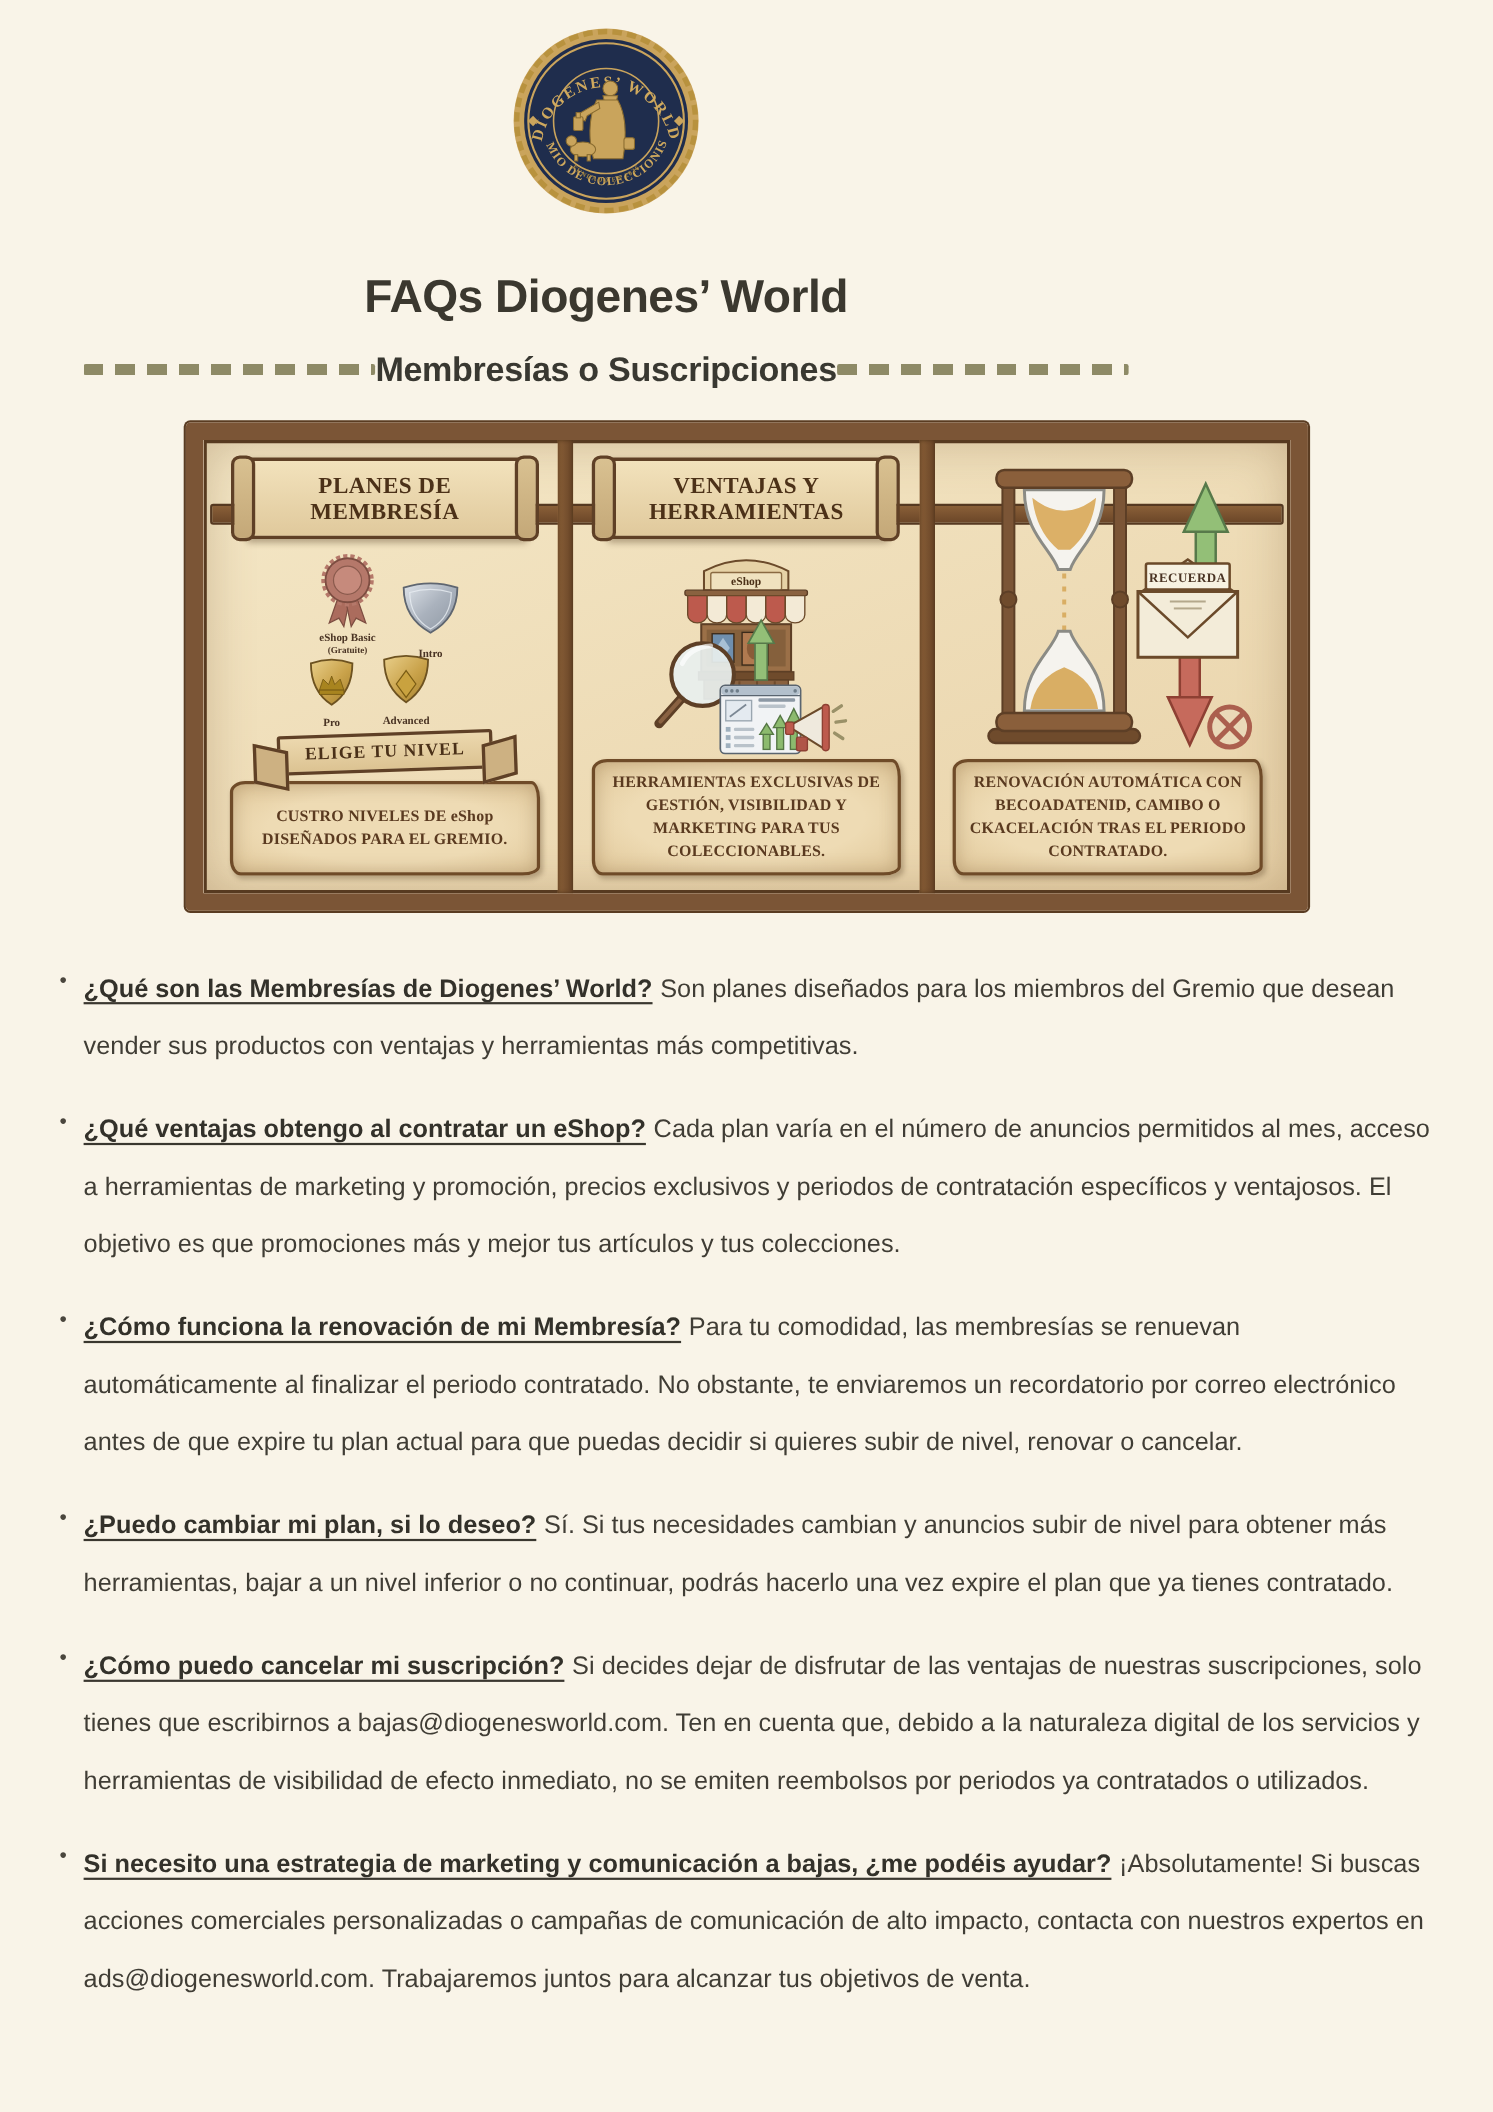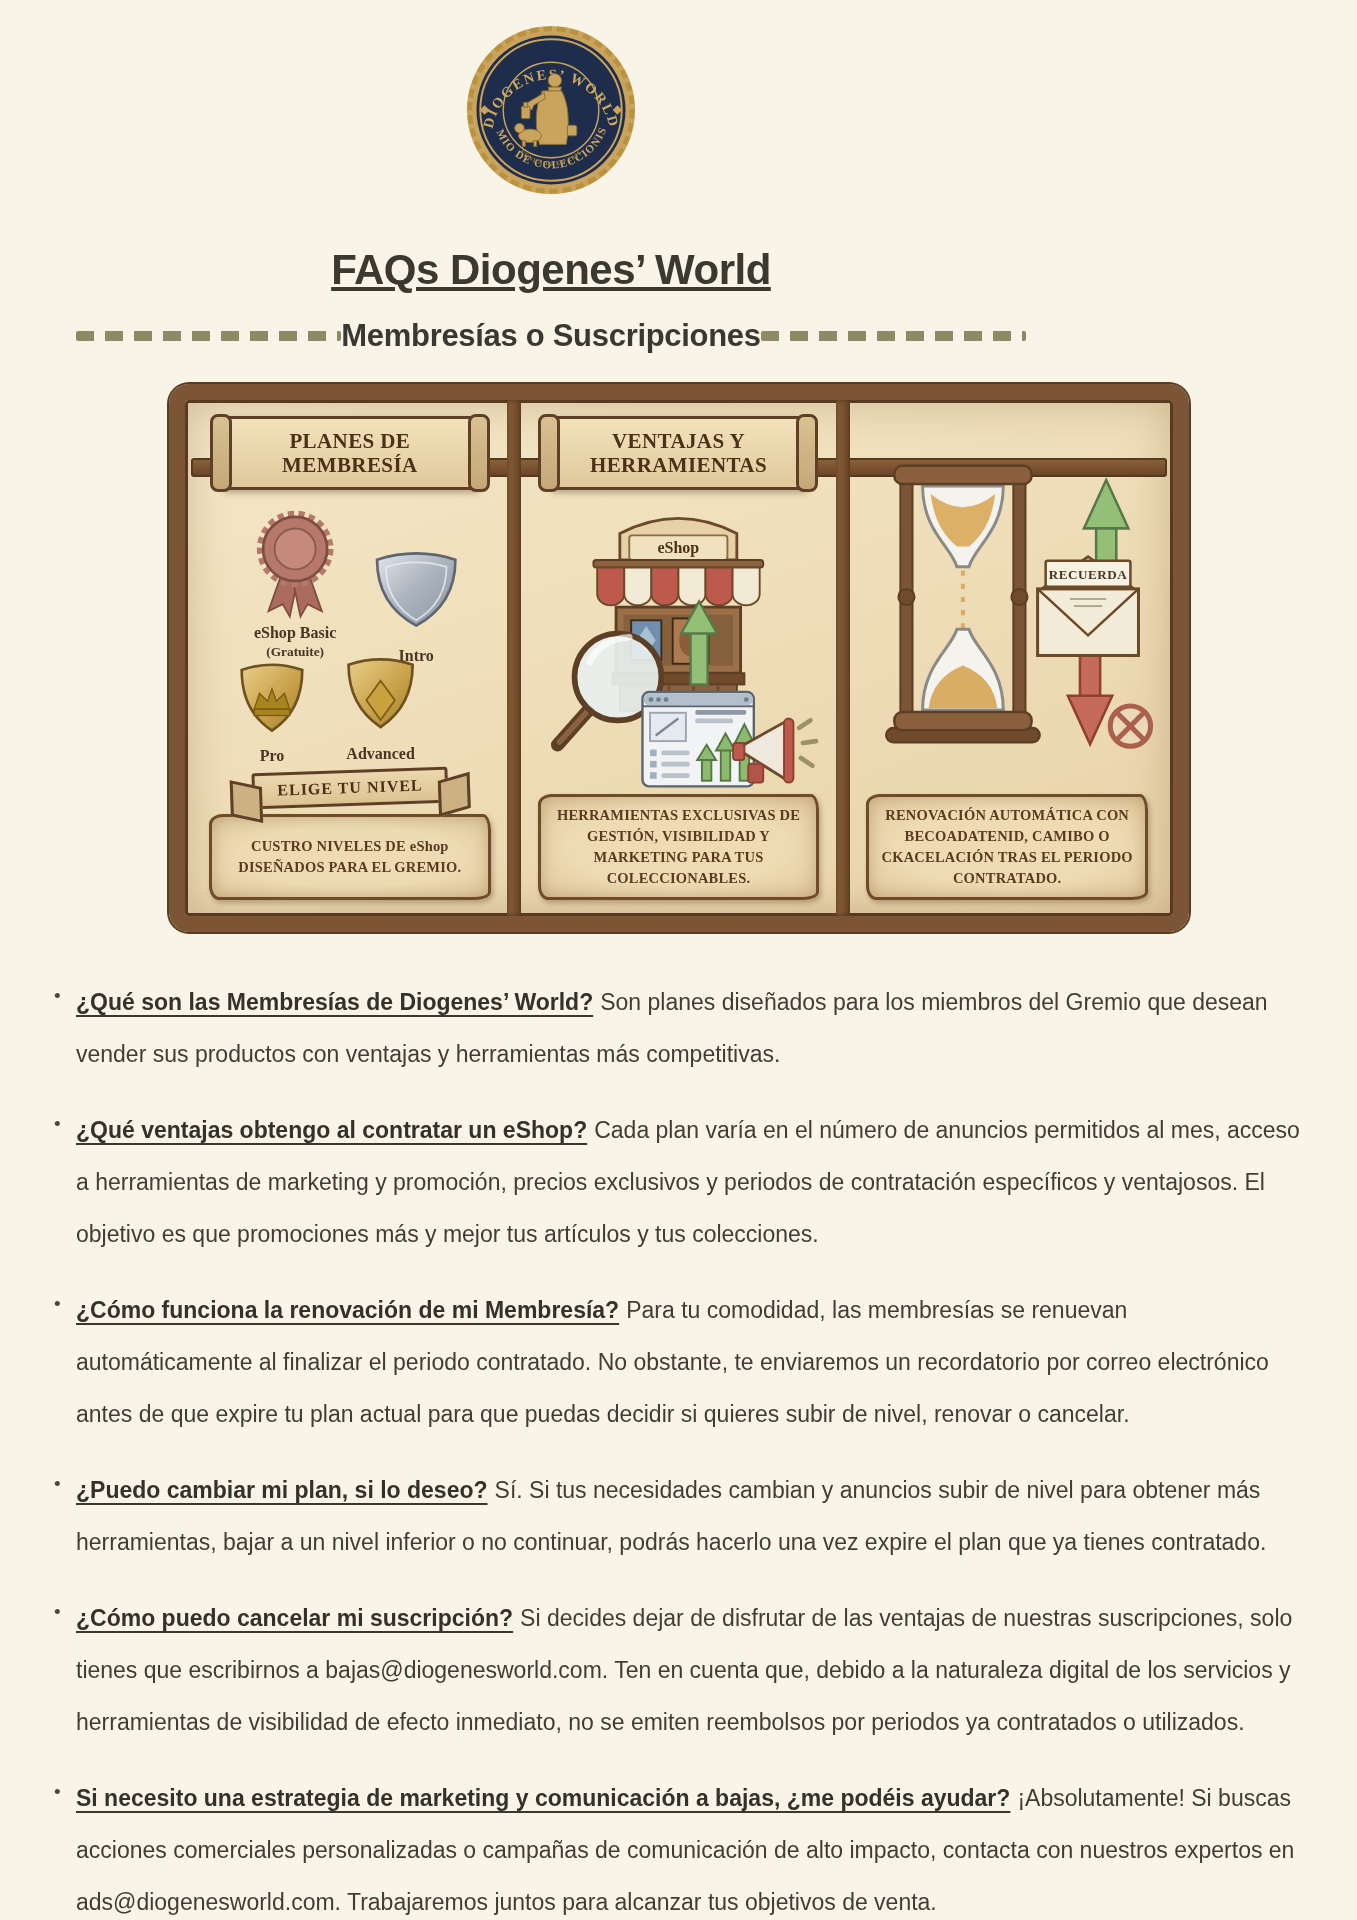--- a/index.html
+++ b/index.html
@@ -9,37 +9,36 @@
     font-family:"Liberation Sans",sans-serif;
     color:#3e3b33;
     position:relative;
   }
   
   .header{width:950px;margin:0 0 0 76px;text-align:center;}
   .logo-wrap{padding-top:24px;display:flex;justify-content:center;}
   .page-title{
     margin-top:50px;font-size:42px;font-weight:700;letter-spacing:-.5px;
     color:#3b382f;
-    text-decoration:underline;
   }
   .subtitle-row{
     margin-top:24px;display:flex;align-items:center;
   }
   .dash-line{
     flex:1;height:10px;border-radius:2px;
     background:repeating-linear-gradient(90deg,#8e8a66 0 18px,transparent 18px 29px);
   }
   .section-subtitle{
     font-size:31px;font-weight:700;color:#393831;white-space:nowrap;letter-spacing:-.3px;
   }
   
   .infographic{
-    width:1020px;height:548px;margin:30px auto 0;position:relative;box-sizing:border-box;
+    width:1020px;height:444px;margin:30px auto 0;position:relative;box-sizing:border-box;
     background:linear-gradient(160deg,#f4e7c6,#e9d3aa);
-    border:16px solid #7b5536;border-radius:20px;
+    border:16px solid #7b5536;border-radius:4px;
     box-shadow:inset 0 0 0 3px #573a20, 0 0 0 2px #5a3c22, inset 0 0 46px rgba(120,85,45,.33);
   }
   .beam{position:absolute;top:58px;left:6px;right:6px;height:15px;z-index:0;
     background:linear-gradient(#8a6038,#6b4628);border:2px solid #553921;border-radius:3px;}
   .divider{position:absolute;top:0;bottom:0;width:14px;z-index:0;
     background:linear-gradient(90deg,#8a6038,#684427);box-shadow:inset 0 0 4px #4e3319;}
   .d1{left:calc(33.333% - 7px);} .d2{left:calc(66.666% - 7px);}
   .panels{position:relative;display:grid;grid-template-columns:1fr 1fr 1fr;column-gap:26px;
     height:100%;box-sizing:border-box;padding:0 14px 10px;}
   .panel{position:relative;z-index:1;display:flex;flex-direction:column;align-items:center;min-height:0;}

